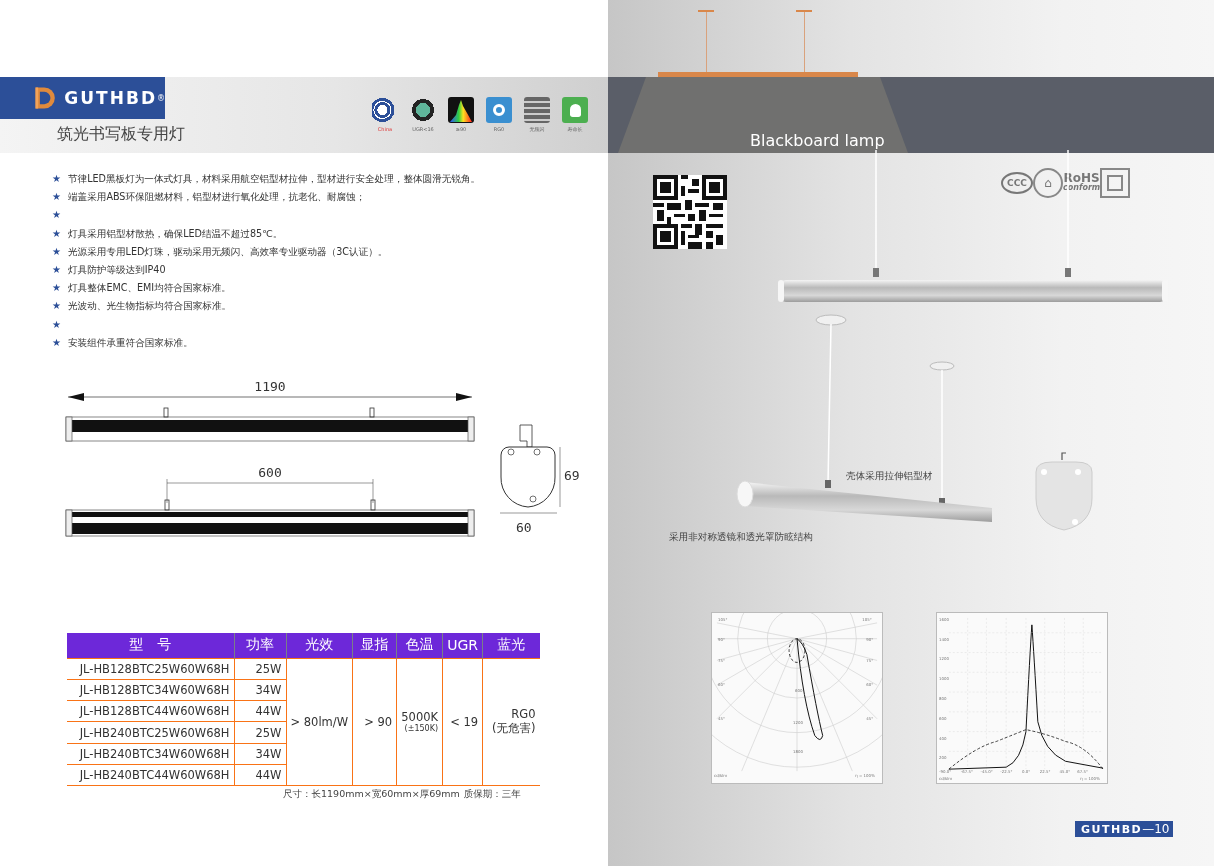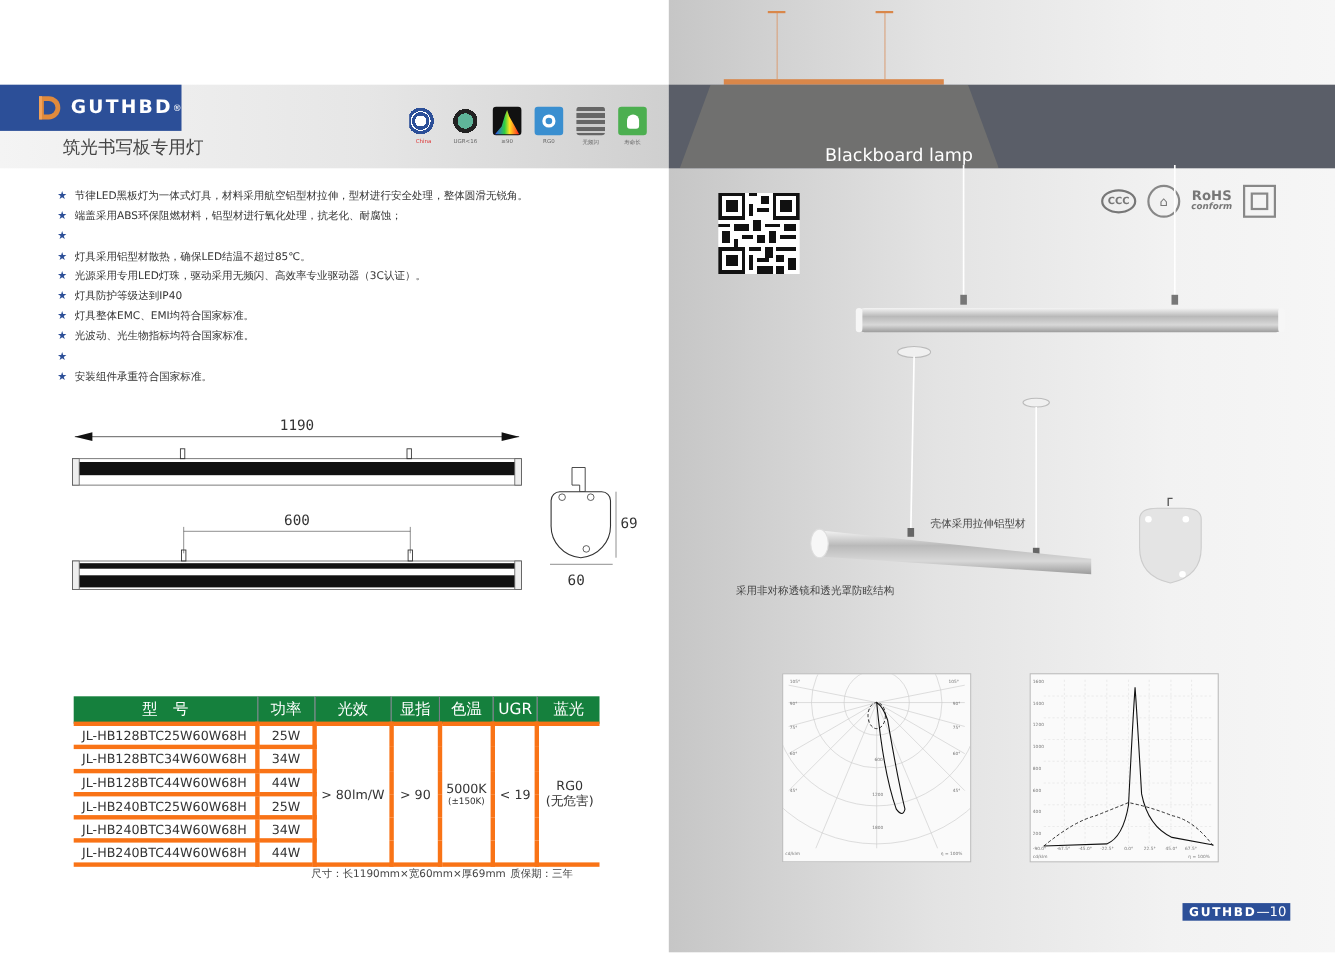--- a/index.html
+++ b/index.html
@@ -29,22 +29,22 @@
   .features { position: absolute; left: 52px; top: 170px; list-style: none; }
   .features li { font-size: 9.6px; color: #333; height: 18.2px; line-height: 18px; display: flex; align-items: center; }
   .features .star { color: #2c4f98; font-size: 10px; width: 16px; }
 
   
   .drawings { position: absolute; left: 60px; top: 373px; width: 520px; height: 170px; }
   .drawings svg { width: 520px; height: 170px; }
 
   
   .spec-table { position: absolute; left: 67px; top: 633px; border-collapse: collapse; font-size: 11.5px; color: #333; }
-  .spec-table th { background: #15803d; color: #fff; font-weight: normal; font-size: 14px; height: 25px; border-right: 1px solid #7a7e88; padding: 0 4px; }
-  .spec-table td { height: 21.3px; text-align: center; border: 4px solid #f97316; padding: 0 4px; white-space: nowrap; }
+  .spec-table th { background: #6d28d9; color: #fff; font-weight: normal; font-size: 14px; height: 25px; border-right: 1px solid #7a7e88; padding: 0 4px; }
+  .spec-table td { height: 21.3px; text-align: right; border: 1px solid #f97316; padding: 0 4px; white-space: nowrap; }
   .spec-table td.model { border-left: none; width: 167px; }
   .spec-table td.merged { vertical-align: middle; }
   .spec-table .small { font-size: 8px; display: block; }
   .table-note { position: absolute; left: 283px; top: 788px; font-size: 9.5px; color: #444; }
   .table-note span + span { margin-left: 1px; }
 
   
   .right-page {
     position: absolute; left: 608px; top: 0; width: 606px; height: 866px;
     background: linear-gradient(90deg, #c6c6c6 0%, #e3e3e3 40%, #f2f2f2 75%, #f6f6f6 100%);
@@ -55,21 +55,21 @@
     background: rgba(140,136,120,0.45);
     clip-path: polygon(28px 0, 262px 0, 290px 76px, 0 76px);
   }
   .lamp-top { position: absolute; left: 50px; top: 72px; width: 200px; height: 5px; background: #d9874a; }
   .lamp-wire { position: absolute; width: 1px; height: 62px; top: 10px; background: #d9a27c; }
   .lamp-cap { position: absolute; width: 16px; height: 2px; top: 10px; background: #d9874a; }
   .title-cn { position: absolute; left: 42px; top: 95px; font-size: 27px; color: #fff; letter-spacing: 6px; font-weight: 300; }
   .title-en { position: absolute; left: 142px; top: 131px; font-size: 16px; color: #fff; }
 
   .qr { position: absolute; left: 45px; top: 175px; width: 74px; height: 74px; }
-  .certs { position: absolute; left: 393px; top: 168px; display: flex; align-items: center; gap: 10px; }
+  .certs { position: absolute; left: 393px; top: 168px; display: flex; align-items: center; }
   .cert-ccc { width: 32px; height: 22px; border: 2px solid #777; border-radius: 50%; display: flex; align-items: center; justify-content: center; font-size: 9px; color: #777; font-weight: bold; }
   .cert-round { width: 30px; height: 30px; border: 2px solid #888; border-radius: 50%; display: flex; align-items: center; justify-content: center; font-size: 12px; color: #777; }
   .cert-rohs { color: #777; font-weight: bold; font-size: 12px; line-height: 10px; text-align: center; }
   .cert-rohs small { font-size: 8px; font-weight: bold; display: block; font-style: italic; }
   .cert-double { width: 30px; height: 30px; border: 2px solid #888; display: flex; align-items: center; justify-content: center; }
   .cert-double div { width: 16px; height: 16px; border: 2px solid #888; }
 
   .products { position: absolute; left: 0; top: 150px; width: 606px; height: 420px; }
   .caption { position: absolute; font-size: 9.6px; color: #444; }
 

